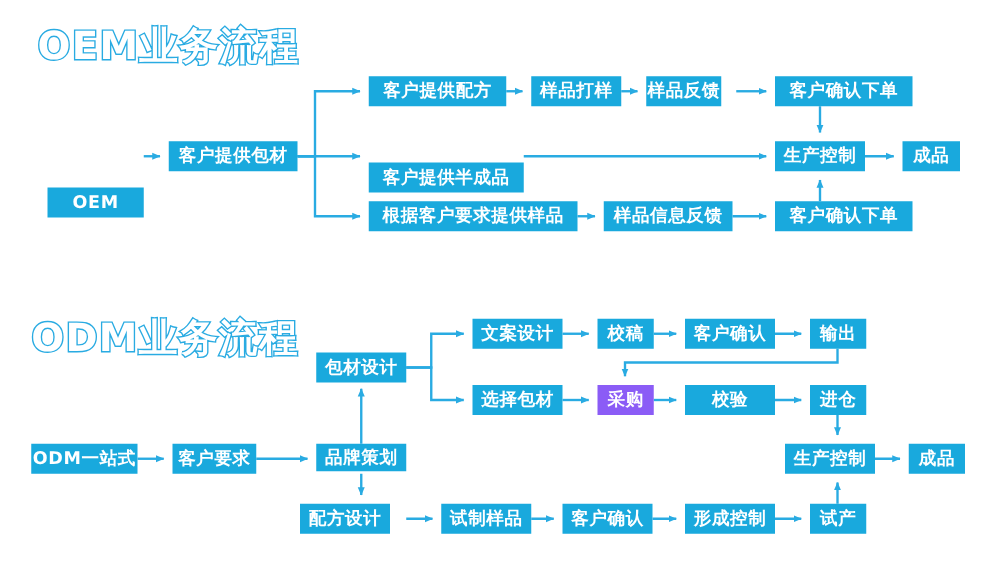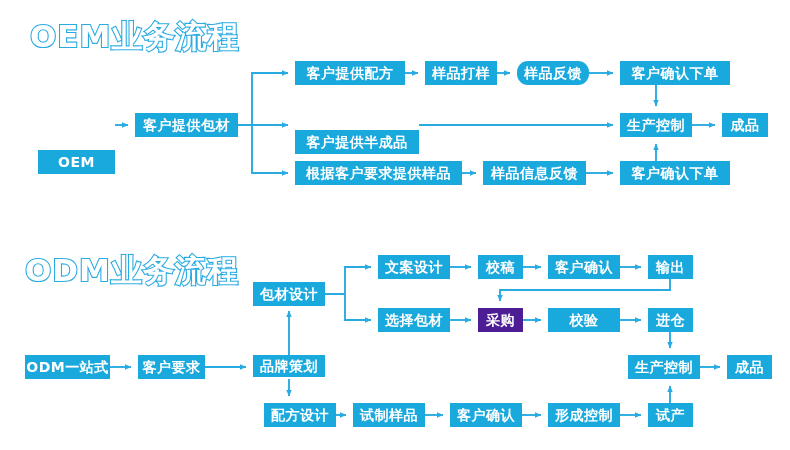--- a/index.html
+++ b/index.html
@@ -83,42 +83,42 @@
 
   <div class="title" style="left:25px;top:250px;">ODM业务流程</div>
 
   <div class="title" style="left:30px;top:16px;">OEM业务流程</div>
 
   <div id="nodes">
       <div class="node" style="left: 38px; top: 113px; width: 77px; height: 24px; background: rgb(25, 169, 221); margin-top: 37px;">OEM</div>
       <div class="node" style="left: 135px; top: 113px; width: 103px; height: 24px; background: rgb(25, 169, 221);">客户提供包材</div>
       <div class="node" style="left: 295px; top: 61px; width: 110px; height: 24px; background: rgb(25, 169, 221);">客户提供配方</div>
       <div class="node" style="left: 425px; top: 61px; width: 72px; height: 24px; background: rgb(25, 169, 221);">样品打样</div>
-      <div class="node" style="left: 517px; top: 61px; width: 72px; height: 24px; background: rgb(25, 169, 221); border-radius: 11px;">样品反馈</div>
+      <div class="node" style="left: 517px; top: 61px; width: 60px; height: 24px; background: rgb(25, 169, 221);">样品反馈</div>
       <div class="node" style="left: 620px; top: 61px; width: 110px; height: 24px; background: rgb(25, 169, 221);">客户确认下单</div>
       <div class="node" style="left: 295px; top: 130px; width: 124px; height: 24px; background: rgb(25, 169, 221);">客户提供半成品</div>
       <div class="node" style="left: 620px; top: 113px; width: 72px; height: 24px; background: rgb(25, 169, 221);">生产控制</div>
       <div class="node" style="left: 722px; top: 113px; width: 46px; height: 24px; background: rgb(25, 169, 221);">成品</div>
       <div class="node" style="left: 295px; top: 161px; width: 167px; height: 24px; background: rgb(25, 169, 221);">根据客户要求提供样品</div>
       <div class="node" style="left: 483px; top: 161px; width: 103px; height: 24px; background: rgb(25, 169, 221);">样品信息反馈</div>
       <div class="node" style="left: 620px; top: 161px; width: 110px; height: 24px; background: rgb(25, 169, 221);">客户确认下单</div>
       <div class="node" style="left: 25px; top: 355px; width: 85px; height: 24px; background: rgb(25, 169, 221);">ODM一站式</div>
       <div class="node" style="left: 138px; top: 355px; width: 67px; height: 24px; background: rgb(25, 169, 221);">客户要求</div>
       <div class="node" style="left: 253px; top: 355px; width: 72px; height: 22px; background: rgb(25, 169, 221);">品牌策划</div>
       <div class="node" style="left: 253px; top: 282px; width: 72px; height: 24px; background: rgb(25, 169, 221);">包材设计</div>
       <div class="node" style="left: 378px; top: 255px; width: 72px; height: 24px; background: rgb(25, 169, 221);">文案设计</div>
       <div class="node" style="left: 478px; top: 255px; width: 45px; height: 24px; background: rgb(25, 169, 221);">校稿</div>
       <div class="node" style="left: 548px; top: 255px; width: 72px; height: 24px; background: rgb(25, 169, 221);">客户确认</div>
       <div class="node" style="left: 648px; top: 255px; width: 45px; height: 24px; background: rgb(25, 169, 221);">输出</div>
       <div class="node" style="left: 378px; top: 308px; width: 72px; height: 24px; background: rgb(25, 169, 221);">选择包材</div>
-      <div class="node" style="left: 478px; top: 308px; width: 45px; height: 24px; background: #4c1d95;">采购</div>
+      <div class="node" style="left: 478px; top: 308px; width: 45px; height: 24px; background: #8b5cf6;">采购</div>
       <div class="node" style="left: 548px; top: 308px; width: 72px; height: 24px; background: rgb(25, 169, 221);">校验</div>
       <div class="node" style="left: 648px; top: 308px; width: 45px; height: 24px; background: rgb(25, 169, 221);">进仓</div>
       <div class="node" style="left: 628px; top: 355px; width: 72px; height: 24px; background: rgb(25, 169, 221);">生产控制</div>
       <div class="node" style="left: 727px; top: 355px; width: 45px; height: 24px; background: rgb(25, 169, 221);">成品</div>
-      <div class="node" style="left: 264px; top: 403px; width: 72px; height: 24px; background: rgb(25, 169, 221);">配方设计</div>
+      <div class="node" style="left: 240px; top: 403px; width: 72px; height: 24px; background: rgb(25, 169, 221);">配方设计</div>
       <div class="node" style="left: 353px; top: 403px; width: 72px; height: 24px; background: rgb(25, 169, 221);">试制样品</div>
       <div class="node" style="left: 450px; top: 403px; width: 72px; height: 24px; background: rgb(25, 169, 221);">客户确认</div>
       <div class="node" style="left: 548px; top: 403px; width: 72px; height: 24px; background: rgb(25, 169, 221);">形成控制</div>
       <div class="node" style="left: 648px; top: 403px; width: 45px; height: 24px; background: rgb(25, 169, 221);">试产</div>
     </div>
 
 </div>
 
 </body></html>

